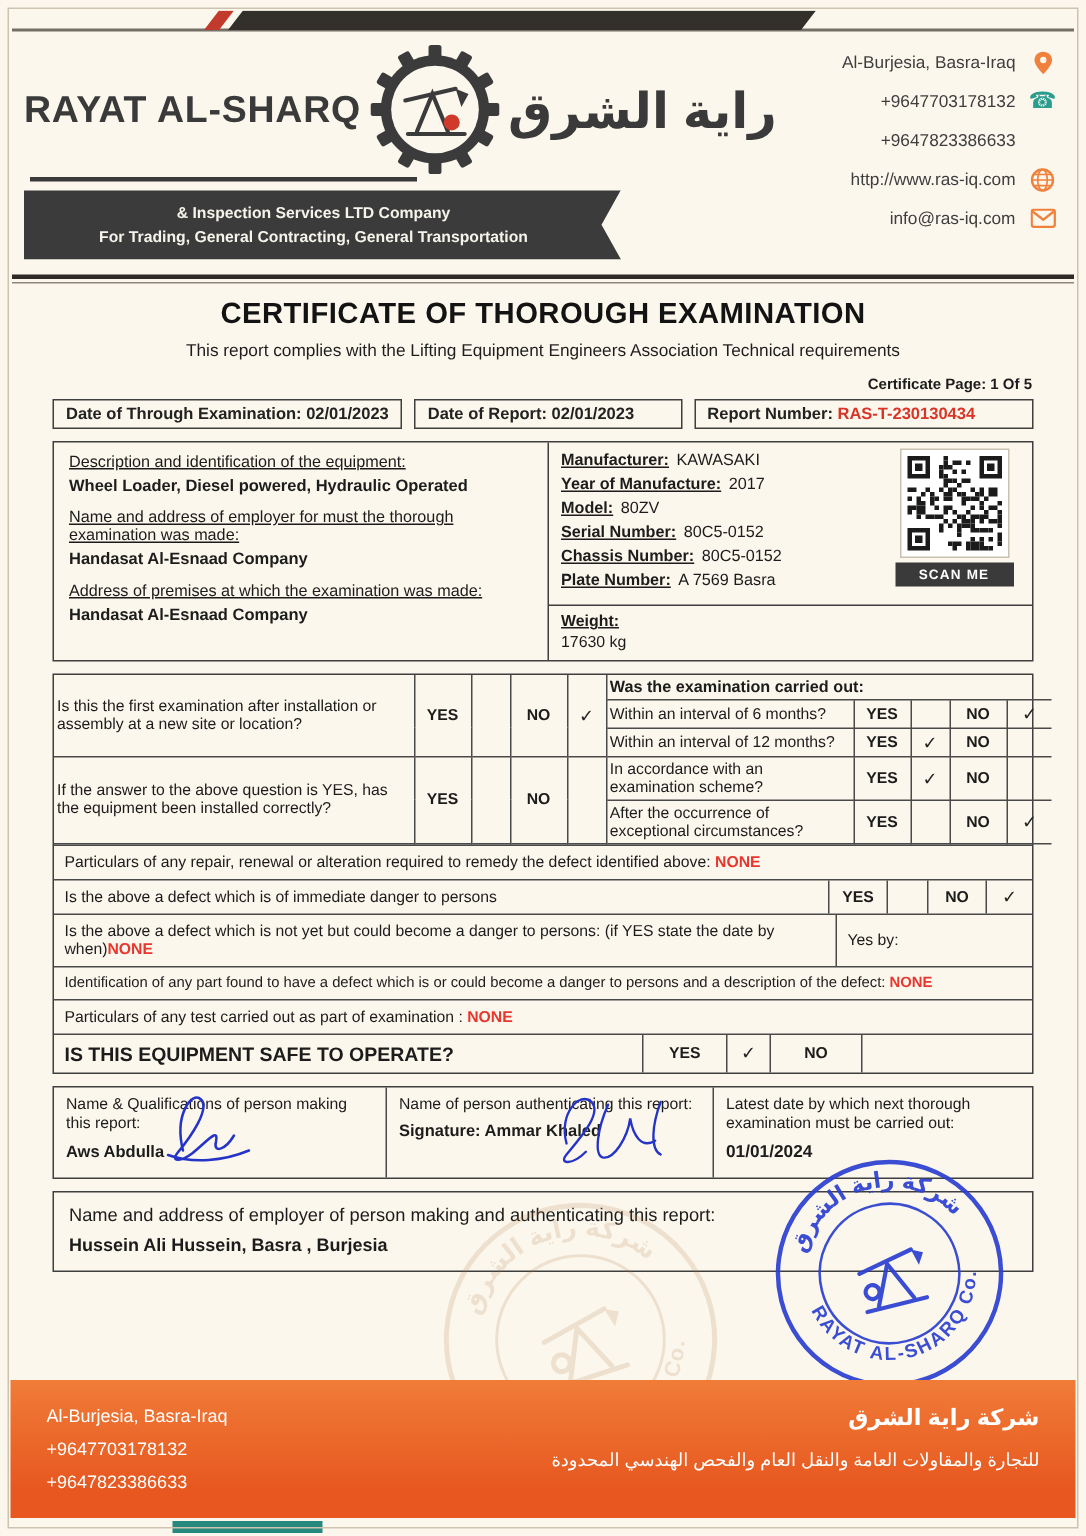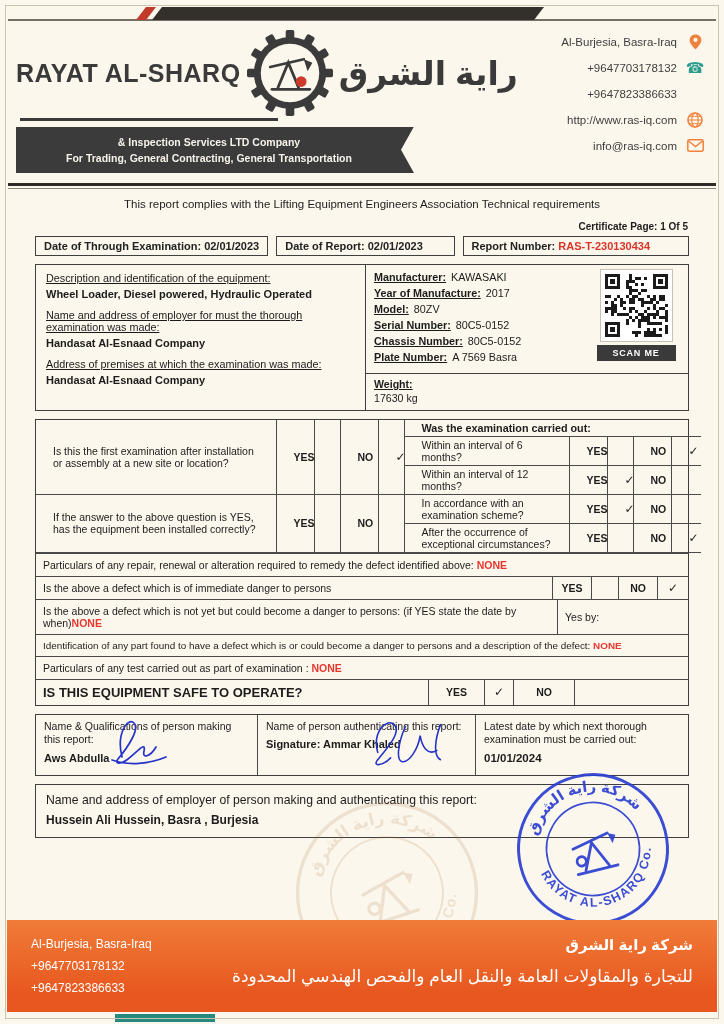--- a/index.html
+++ b/index.html
@@ -66,21 +66,21 @@
   .qr-label { background:#3a3a3a; color:#fff; font-size:9px; font-weight:bold; text-align:center; padding:3px 0;
     width:79px; margin:4px auto 0; letter-spacing:.8px; }
   .equip-right-bottom { display:flex; }
   .equip-capacity { width:160px; border-right:1.3px solid #3f3f3f; padding:4px 8px; box-sizing:border-box; }
   .cap-line { font-size:10.6px; line-height:1.3; }
   .equip-weight { flex:1; padding:4px 8px; }
 
   
   .exam-box { margin:8px 35px 0; border:1.6px solid #3f3f3f; }
   table.exam { width:100%; border-collapse:collapse; table-layout:fixed; }
-  .exam td { border:1px solid #4a4a4a; font-size:10.5px; color:#1c1c1c; padding:2px 17px; vertical-align:middle; }
+  .exam td { border:1px solid #4a4a4a; font-size:10.5px; color:#1c1c1c; padding:2px 2px; vertical-align:middle; }
   .exam tr:first-child td { border-top:none; }
   .exam td.edge-l { border-left:none; } .exam td.edge-r { border-right:none; }
   td.yn,.cell.yn { font-weight:bold; text-align:center; }
   td.chk,.cell.chk { text-align:center; font-size:12px; font-weight:bold; color:#222; }
   td.qhead { font-weight:bold; font-size:10.8px; }
   .exam-row { display:flex; border-top:1px solid #4a4a4a; align-items:stretch; font-size:10.5px; }
   .exam-row .rtext { flex:1; padding:5px 7px; }
   .cell { border-left:1px solid #4a4a4a; display:flex; align-items:center; justify-content:center; }
   .w38 { width:38px; } .w26 { width:26px; } .w30 { width:30px; }
   .yesby { width:131px; border-left:1px solid #4a4a4a; padding:4px 7px; display:flex; align-items:center; box-sizing:border-box; }
@@ -109,21 +109,21 @@
   .stamp { position:absolute; right:52px; top:770px; width:158px; height:158px; transform:rotate(-14deg); opacity:.92; z-index:6; }
   .watermark { position:absolute; left:292px; top:798px; width:190px; height:190px; transform:rotate(-18deg); opacity:.16; z-index:1; }
 
   
   .footer { position:absolute; left:7px; right:7px; bottom:12px; height:92px;
     background:linear-gradient(180deg,#f07c38 0%,#e7571f 80%); display:flex; justify-content:space-between;
     padding:13px 24px 0; box-sizing:border-box; color:#fff; z-index:8; }
   .footer-left div { font-size:12px; line-height:1.85; }
   .footer-right { text-align:right; }
   .footer-ar1 { font-size:15px; font-weight:bold; margin-top:3px; }
-  .footer-ar2 { font-size:17px; margin-top:12px; }
+  .footer-ar2 { font-size:12px; margin-top:12px; }
   .footer-accent { position:absolute; left:115px; bottom:2px; width:100px; height:8px; background:#27897e; z-index:9; }
 </style>
 </head>
 <body>
 
 <div class="page">
   <div class="page-frame"></div>
   <div class="decor-line"></div>
   <div class="top-ribbon-red"></div>
   <div class="top-ribbon"></div>
@@ -202,20 +202,21 @@
               <path d="M1.5 2 L8.5 7.5 L15.5 2" fill="none" stroke="#f0813c" stroke-width="1.5"></path>
             </svg>
         </span>
       </div>
     </div>
   </div>
 
   <div class="header-divider"></div>
 
   <div class="title-wrap">
+    <div class="cert-title">CERTIFICATE OF THOROUGH EXAMINATION</div>
     <div class="cert-subtitle">This report complies with the Lifting Equipment Engineers Association Technical requirements</div>
   </div>
   <div class="cert-page">Certificate Page: 1 Of 5</div>
 
   <div class="date-row">
     <div class="date-box db1">
       <span>Date of Through Examination:</span>
       <span>02/01/2023</span>
     </div>
     <div class="date-box db2">

